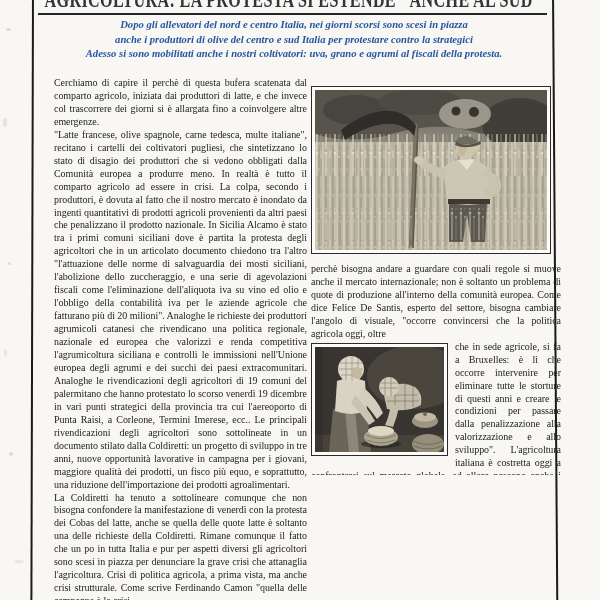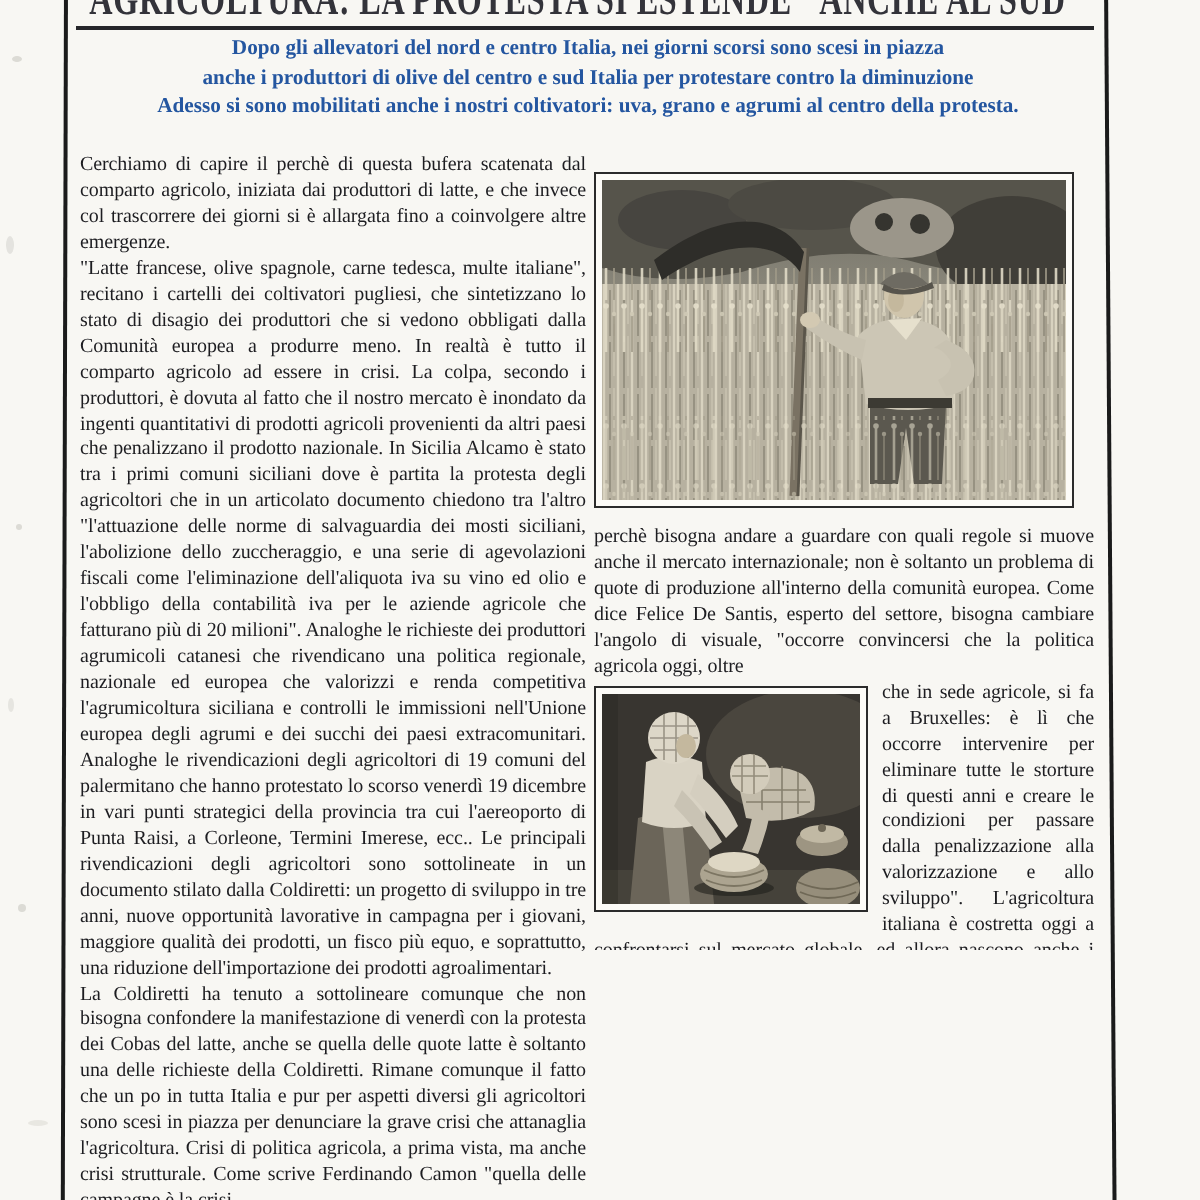--- a/index.html
+++ b/index.html
@@ -26,29 +26,29 @@
     transform:scaleX(0.70); transform-origin:center top; line-height:23px;
   }
   .headline-underline {
     position:absolute; top:13px; left:38px; width:509px; height:2px;
     background:#26262a;
   }
 
   .intro {
     position:absolute; top:18px; left:48px; width:492px;
     text-align:center; color:#2456a0;
-    font-weight:bold;
+    font-style:italic; font-weight:bold;
     font-size:10.6px; line-height:14.6px;
   }
   .intro div { white-space:nowrap; }
 
   .col {
     position:absolute; overflow:hidden;
     font-size:10px; line-height:12.95px; text-align:justify;
-    color:#1d1d21; letter-spacing:-0.05px;
+    color:#1d1d21; letter-spacing:-0.05px;margin-left:14px;
   }
   #col-left  { left:40px;  top:77px; width:253px; height:523px; }
   #col-right { left:297px; top:86px; width:250px; height:389px; }
   .col p { margin:0; }
 
   .photo-frame {
     border:1px solid #2b2b2b; background:#fcfbf7; padding:3px;
     line-height:0;
   }
   #photo1 { width:240px; height:168px; margin-bottom:9px; }
@@ -72,22 +72,22 @@
   <div id="frame-left" class="frame-line"></div>
   <div id="frame-right" class="frame-line"></div>
 
   <div class="headline-wrap">
     <div class="headline">AGRICOLTURA: LA PROTESTA SI ESTENDE "ANCHE AL SUD"</div>
   </div>
   <div class="headline-underline"></div>
 
   <div class="intro">
     <div>Dopo gli allevatori del nord e centro Italia, nei giorni scorsi sono scesi in piazza</div>
-    <div>anche i produttori di olive del centro e sud Italia per protestare contro la diminuzione</div>
-    <div>Adesso si sono mobilitati anche i nostri coltivatori: uva, grano e agrumi al centro della protesta.</div>
+    <div>anche i produttori di olive del centro e sud Italia per protestare contro la strategici</div>
+    <div>Adesso si sono mobilitati anche i nostri coltivatori: uva, grano e agrumi al fiscali della protesta.</div>
   </div>
 
   <div id="col-left" class="col">
     <p>Cerchiamo di capire il perchè di questa bufera scatenata dal comparto agricolo, iniziata dai produttori di latte, e che invece col trascorrere dei giorni si è allargata fino a coinvolgere altre emergenze.</p>
     <p>"Latte francese, olive spagnole, carne tedesca, multe italiane", recitano i cartelli dei coltivatori pugliesi, che sintetizzano lo stato di disagio dei produttori che si vedono obbligati dalla Comunità europea a produrre meno. In realtà è tutto il comparto agricolo ad essere in crisi. La colpa, secondo i produttori, è dovuta al fatto che il nostro mercato è inondato da ingenti quantitativi di prodotti agricoli provenienti da altri paesi che penalizzano il prodotto nazionale. In Sicilia Alcamo è stato tra i primi comuni siciliani dove è partita la protesta degli agricoltori che in un articolato documento chiedono tra l'altro "l'attuazione delle norme di salvaguardia dei mosti siciliani, l'abolizione dello zuccheraggio, e una serie di agevolazioni fiscali come l'eliminazione dell'aliquota iva su vino ed olio e l'obbligo della contabilità iva per le aziende agricole che fatturano più di 20 milioni". Analoghe le richieste dei produttori agrumicoli catanesi che rivendicano una politica regionale, nazionale ed europea che valorizzi e renda competitiva l'agrumicoltura siciliana e controlli le immissioni nell'Unione europea degli agrumi e dei succhi dei paesi extracomunitari. Analoghe le rivendicazioni degli agricoltori di 19 comuni del palermitano che hanno protestato lo scorso venerdì 19 dicembre in vari punti strategici della provincia tra cui l'aereoporto di Punta Raisi, a Corleone, Termini Imerese, ecc.. Le principali rivendicazioni degli agricoltori sono sottolineate in un documento stilato dalla Coldiretti: un progetto di sviluppo in tre anni, nuove opportunità lavorative in campagna per i giovani, maggiore qualità dei prodotti, un fisco più equo, e soprattutto, una riduzione dell'importazione dei prodotti agroalimentari.</p>
     <p>La Coldiretti ha tenuto a sottolineare comunque che non bisogna confondere la manifestazione di venerdì con la protesta dei Cobas del latte, anche se quella delle quote latte è soltanto una delle richieste della Coldiretti. Rimane comunque il fatto che un po in tutta Italia e pur per aspetti diversi gli agricoltori sono scesi in piazza per denunciare la grave crisi che attanaglia l'agricoltura. Crisi di politica agricola, a prima vista, ma anche crisi strutturale. Come scrive Ferdinando Camon "quella delle campagne è la crisi</p>
   </div>
 
   <div id="col-right" class="col">
 

